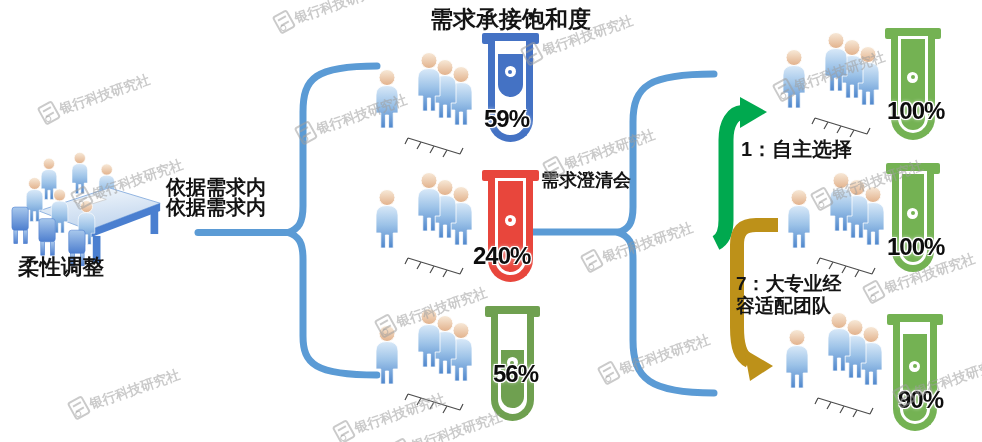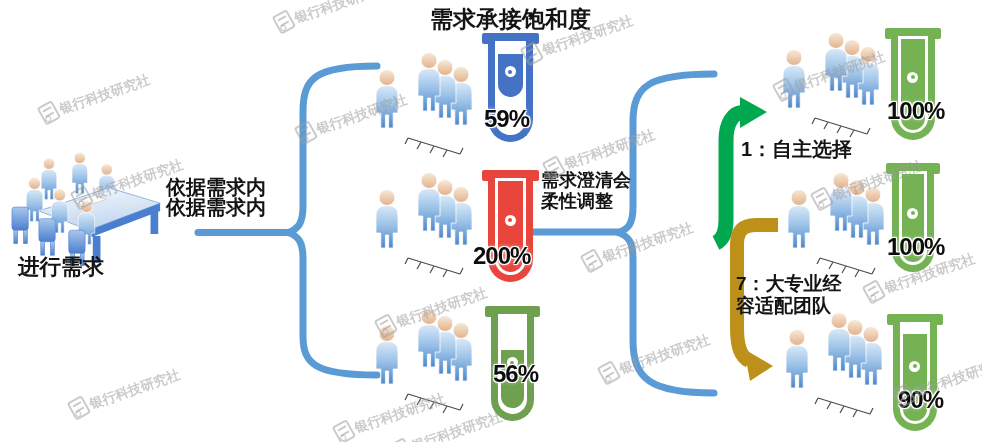--- a/index.html
+++ b/index.html
@@ -106,31 +106,30 @@
         <rect x="4" y="86" width="4" height="14"></rect>
         <rect x="14" y="86" width="4" height="14"></rect>
       <rect x="30" y="74" width="17" height="24" rx="3"></rect>
         <rect x="32" y="98" width="4" height="14"></rect>
         <rect x="42" y="98" width="4" height="14"></rect>
       <rect x="61" y="86" width="17" height="24" rx="3"></rect>
         <rect x="63" y="110" width="4" height="13"></rect>
         <rect x="73" y="110" width="4" height="13"></rect>
     </g>
   </svg>
-  <div class="blk center" style="left:18px;top:252px;width:136px;font-size:21.5px;">进行需求</div>
+  <div class="blk center" style="left:18px;top:252px;width:136px;font-size:21.5px;">柔性调整</div>
 
   <div class="blk center" style="left:430px;top:4px;width:220px;font-size:23px;">需求承接饱和度</div>
 
   <div class="blk center" style="left:166px;top:178px;width:106px;font-size:20px;line-height:19.5px;">
     <div>依据需求内</div>
     <div>依据需求内</div>
   </div>
   <div class="blk center" style="left:541px;top:170px;width:92px;font-size:18px;line-height:20.5px;">
     <div>需求澄清会</div>
-    <div>柔性调整</div>
   </div>
 
   <div class="blk" style="left:741px;top:136px;font-size:20px;">1：自主选择</div>
   <div class="blk" style="left:736px;top:273px;font-size:19px;line-height:21.5px;">
     <div>7：大专业经</div>
     <div>容适配团队</div>
   </div>
 
   <svg class="pgroup" style="left:368px;top:50px" width="118" height="110">
       <use href="#team"></use>
@@ -158,21 +157,21 @@
         <div class="tube-dot" style="top: 27%;"></div>
       </div>
     <span class="tube-label" style="left:2px;bottom:9px">59%</span>
   </div>
   <div class="tube" style="left: 482px; top: 170px; width: 57px; height: 112px; --tc: #E8463C;">
     <div class="tube-cap"></div>
     <div class="tube-body">
         <div class="tube-fill" style="top: 3%; height: 94%;"></div>
         <div class="tube-dot" style="top: 38%;"></div>
       </div>
-    <span class="tube-label" style="left:-9px;bottom:12px">200%</span>
+    <span class="tube-label" style="left:-9px;bottom:12px">240%</span>
   </div>
   <div class="tube" style="left: 485px; top: 306px; width: 55px; height: 115px; --tc: #6FA050;">
     <div class="tube-cap"></div>
     <div class="tube-body">
         <div class="tube-fill" style="top: 36%; height: 58%;"></div>
         <div class="tube-dot" style="top: 43%;"></div>
       </div>
     <span class="tube-label" style="left:8px;bottom:33px">56%</span>
   </div>
   <div class="tube" style="left: 885px; top: 28px; width: 56px; height: 112px; --tc: #74B253;">

